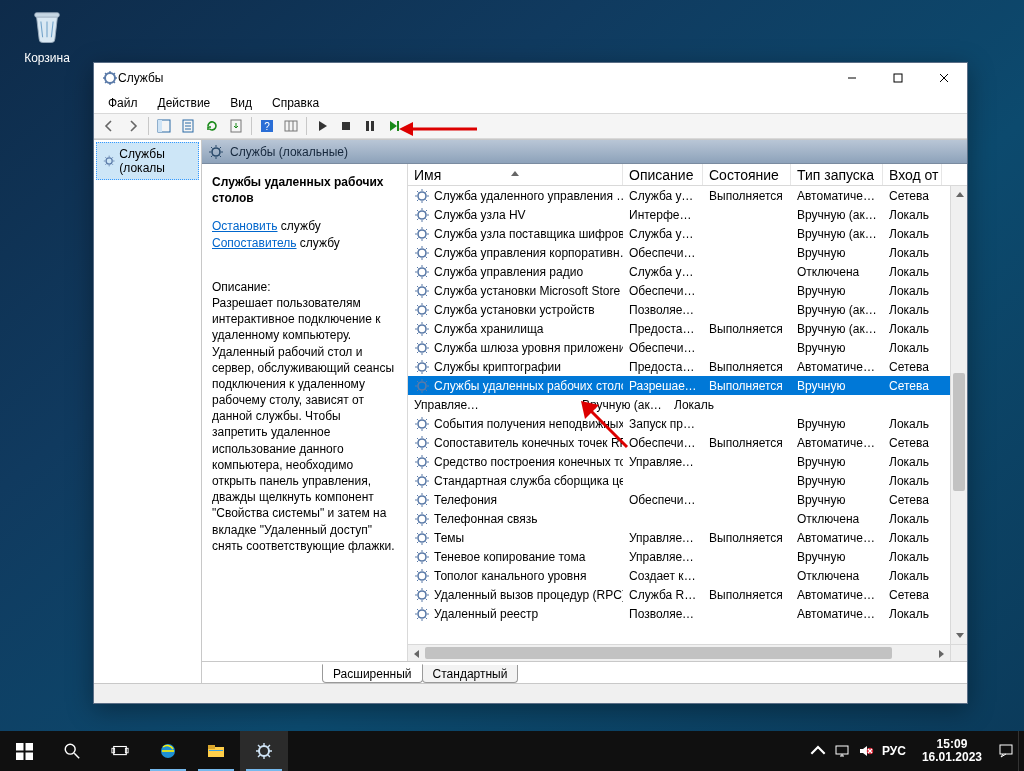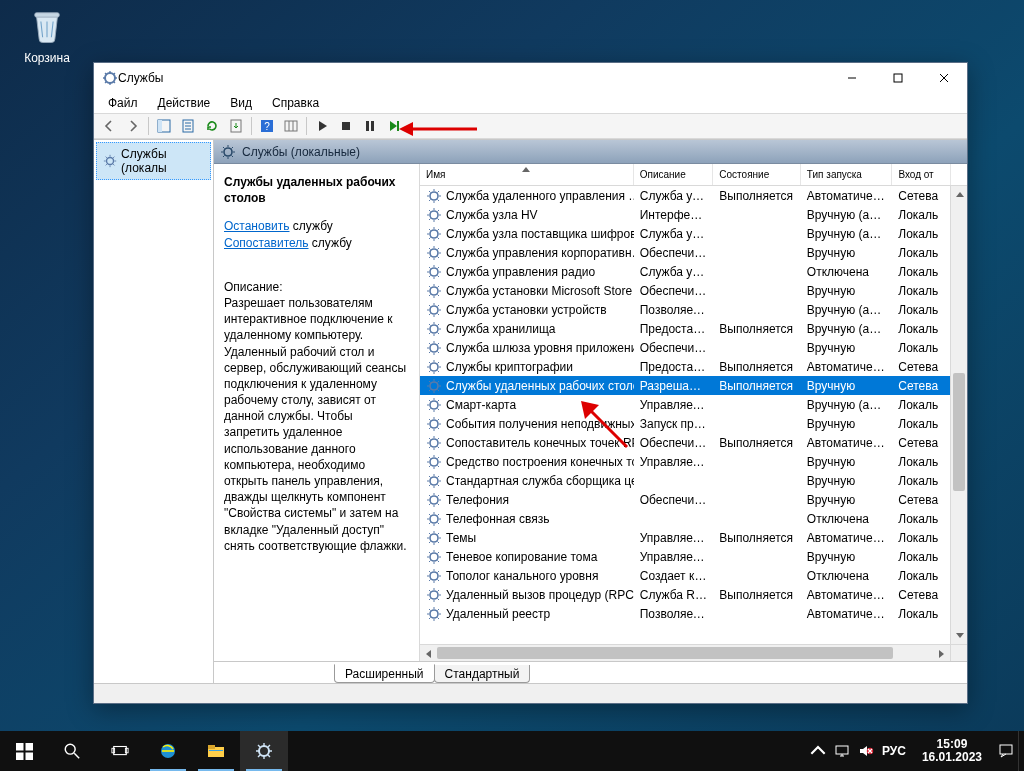--- a/index.html
+++ b/index.html
@@ -37,37 +37,37 @@
   .tbtn { width: 22px; height:22px; display:flex; align-items:center; justify-content:center; border:1px solid transparent; border-radius:2px; }
   .tbtn svg { width:16px; height:16px; }
   .tsep { width:1px; height:18px; background:#c8c8c8; margin:0 2px; }
 
   
   .arrow1 { position:absolute; left:399px; top:120px; pointer-events:none; }
   .arrow2 { position:absolute; left:575px; top:395px; pointer-events:none; }
 
   
   .body { flex:1; display:flex; border-top:1px solid #c8c8c8; min-height:0; }
-  .leftpane { width:120px; border-right:1px solid #c8c8c8; background:#fff; }
+  .leftpane { width:108px; border-right:1px solid #c8c8c8; background:#fff; }
   .leftpane .tree-item { display:flex; align-items:center; gap:4px; padding:4px 6px; background:#cde6f7; border:1px dotted #3399ff; margin:2px; }
   .rightpane { flex:1; display:flex; flex-direction:column; min-width:0; }
 
   
   .panehdr { height:24px; background:linear-gradient(#b9c6d6,#8da2ba); border-bottom:1px solid #7a8ba0; display:flex; align-items:center; padding:0 6px; gap:6px; color:#15273c; }
 
   
   .split { flex:1; display:flex; min-height:0; }
   .detail { width:205px; padding:10px 10px 6px 10px; font-size:12px; line-height:1.35; overflow:hidden; }
   .detail h3 { font-size:12px; font-weight:700; margin-bottom:12px; }
   .detail a { color:#0066cc; text-decoration:underline; cursor:pointer; }
   .detail .desc-label { margin-top:28px; }
   .listwrap { flex:1; display:flex; flex-direction:column; border-left:1px solid #d9d9d9; min-width:0; }
 
   
-  .cols { height:22px; display:flex; align-items:stretch; border-bottom:1px solid #d9d9d9; font-size:10px; color:#000; background:#fff; }
+  .cols { height:22px; display:flex; align-items:stretch; border-bottom:1px solid #d9d9d9; font-size:14px; color:#000; background:#fff; }
   .cols .col { display:flex; align-items:center; padding:0 6px; border-right:1px solid #e6e6e6; white-space:nowrap; overflow:hidden; position:relative; }
   .cols .sort-ind { position:absolute; left:50%; top:-1px; transform:translateX(-50%); }
   .scroll-space { width:17px; border-left:1px solid #e6e6e6; }
 
   
   .rows { flex:1; overflow:hidden; position:relative; }
   .rows-inner { position:absolute; inset:0 17px 17px 0; overflow:hidden; }
   .row { height:19px; display:flex; align-items:center; font-size:12px; white-space:nowrap; }
   .row.selected { background:#0078d7; color:#fff; }
   .cell { padding:0 6px; overflow:hidden; text-overflow:ellipsis; }
@@ -416,27 +416,20 @@
                         <path d="M8 1v2M8 13v2M1 8h2M13 8h2M3 3l1.5 1.5M11.5 11.5L13 13M13 3l-1.5 1.5M4.5 11.5L3 13" stroke="#5a7aa8"></path>
                       </svg>
                       <span>Службы удаленных рабочих столов</span>
                     </div>
                     <div class="cell" style="width:80px">Разрешает…</div>
                     <div class="cell" style="width:88px">Выполняется</div>
                     <div class="cell" style="width:92px">Вручную</div>
                     <div class="cell" style="width:58px">Сетева</div>
                   </div>
                   <div class="row">
-                    <div class="cell name" style="width:215px">
-                      <svg class="gear" viewBox="0 0 16 16">
-                        <circle cx="8" cy="8" r="4" fill="none" stroke="#5a7aa8" stroke-width="1.6"></circle>
-                        <path d="M8 1v2M8 13v2M1 8h2M13 8h2M3 3l1.5 1.5M11.5 11.5L13 13M13 3l-1.5 1.5M4.5 11.5L3 13" stroke="#5a7aa8"></path>
-                      </svg>
-                      <span>Смарт-карта</span>
-                    </div>
                     <div class="cell" style="width:80px">Управляет…</div>
                     <div class="cell" style="width:88px"></div>
                     <div class="cell" style="width:92px">Вручную (ак…</div>
                     <div class="cell" style="width:58px">Локаль</div>
                   </div>
                   <div class="row">
                     <div class="cell name" style="width:215px">
                       <svg class="gear" viewBox="0 0 16 16">
                         <circle cx="8" cy="8" r="4" fill="none" stroke="#5a7aa8" stroke-width="1.6"></circle>
                         <path d="M8 1v2M8 13v2M1 8h2M13 8h2M3 3l1.5 1.5M11.5 11.5L13 13M13 3l-1.5 1.5M4.5 11.5L3 13" stroke="#5a7aa8"></path>

